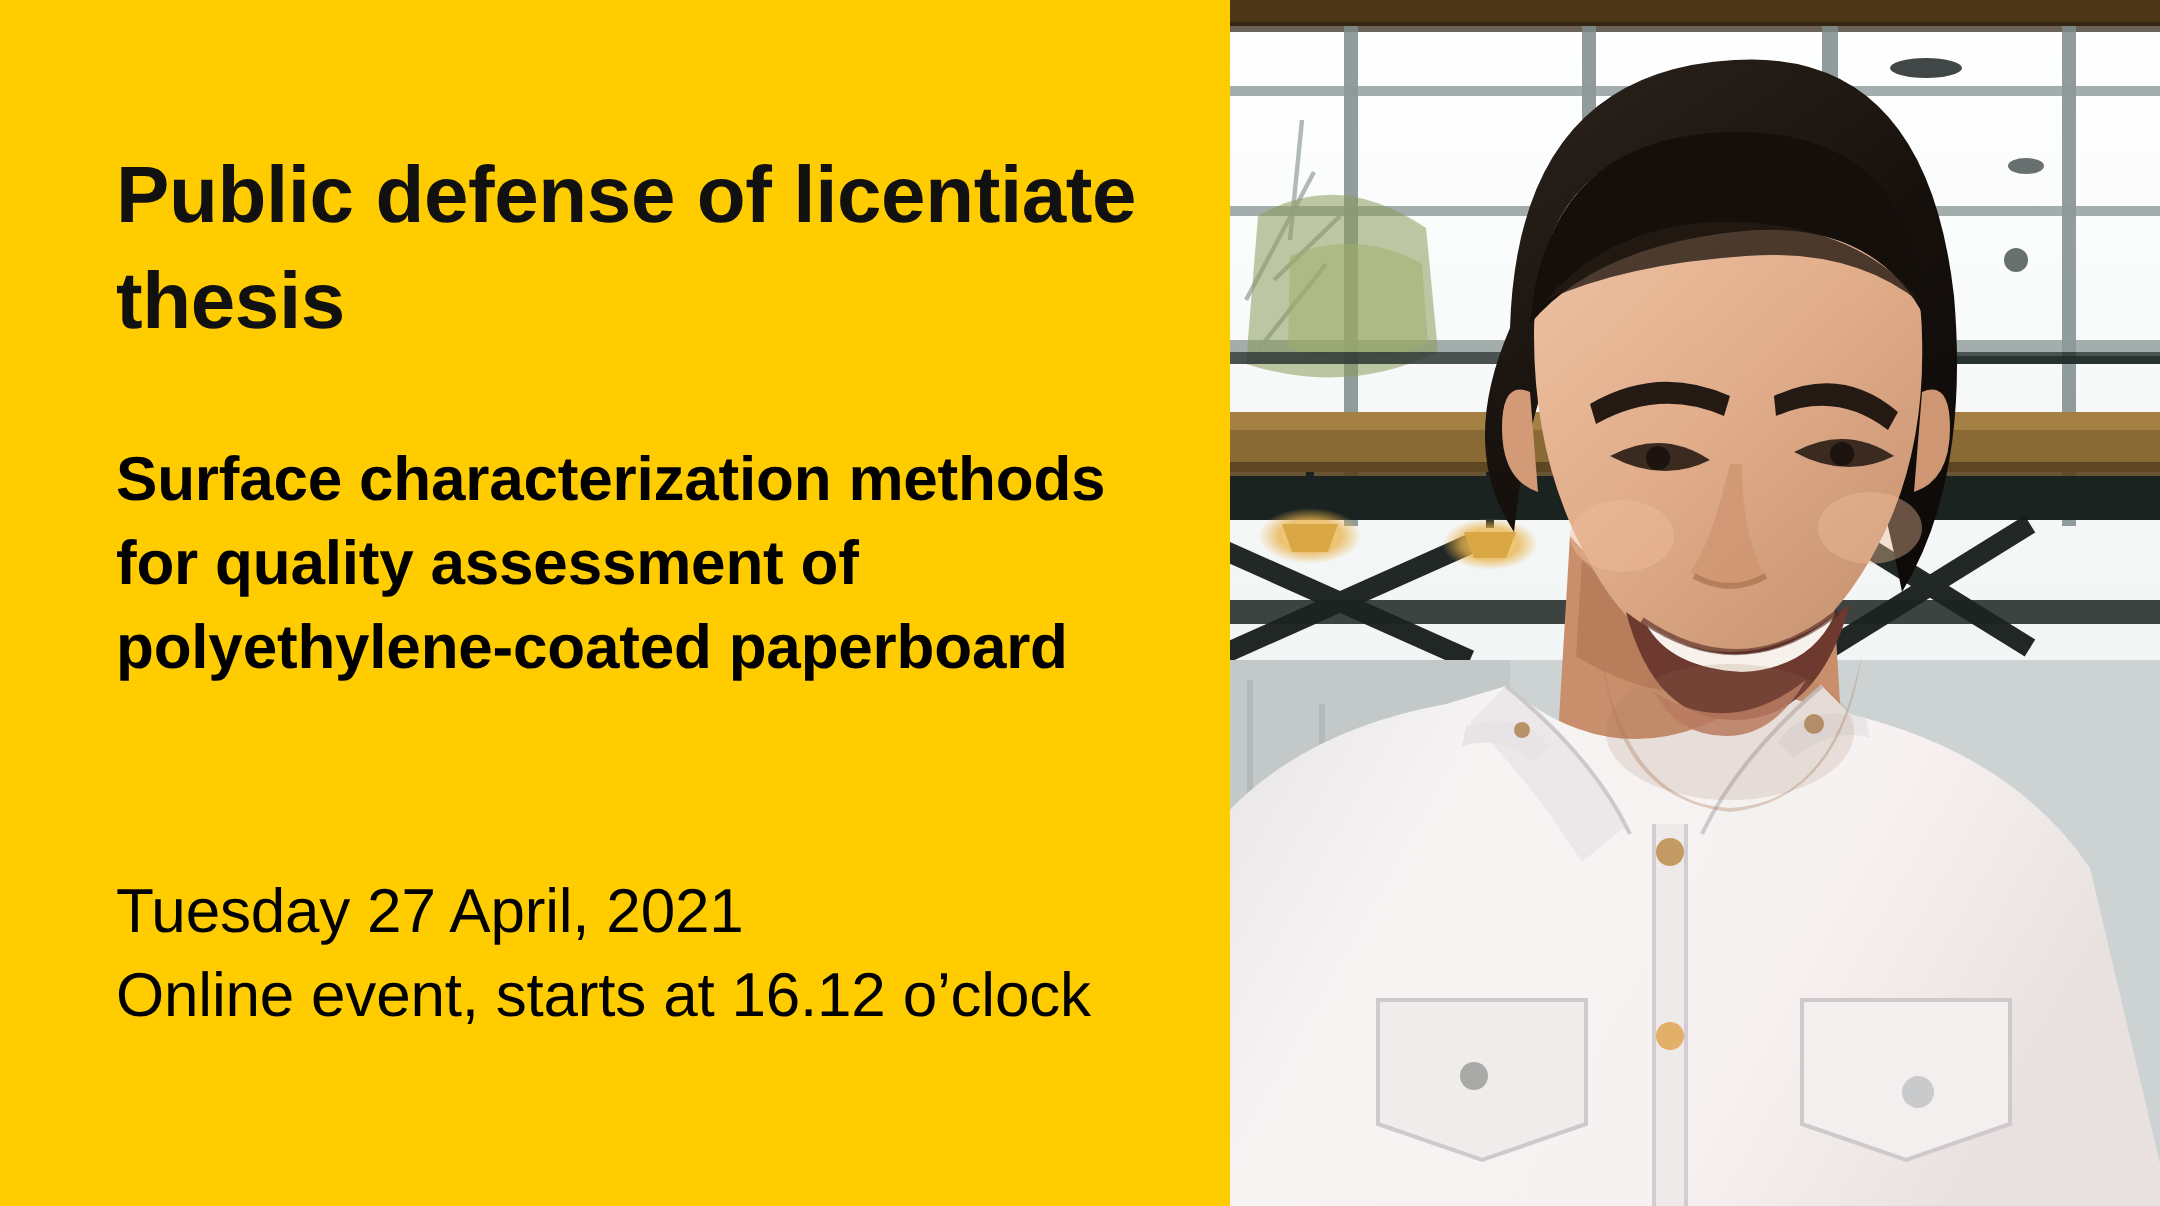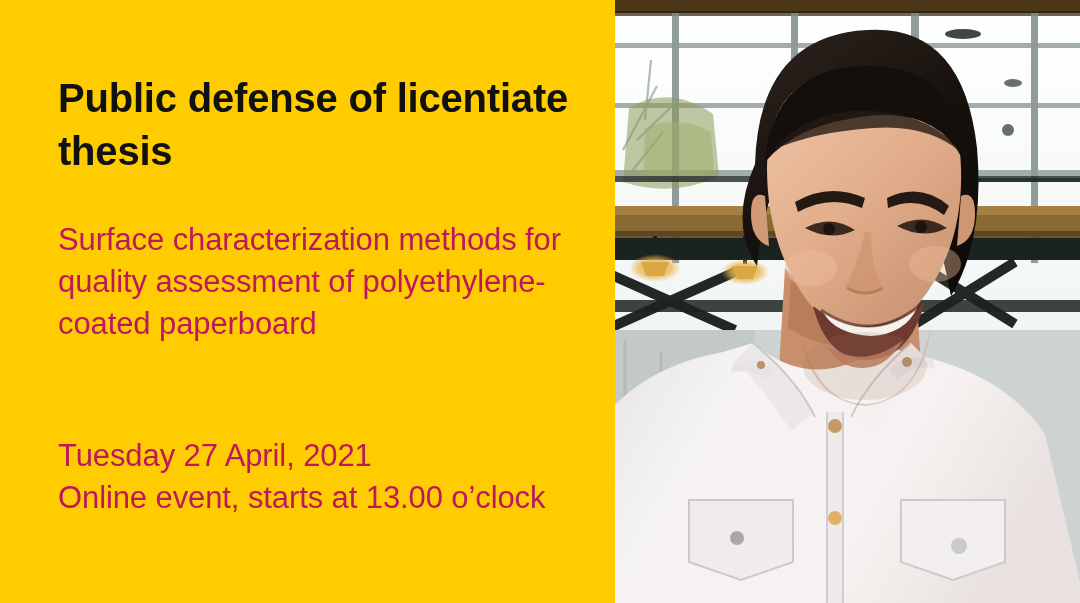--- a/index.html
+++ b/index.html
@@ -41,24 +41,24 @@
     color: #111111;
   }
 
   .subtitle {
     position: absolute;
     left: 58px;
     top: 219px;
     width: 540px;
     margin: 0;
     font-size: 31px;
-    font-weight: normal;
+    font-weight: bold;
     line-height: 42px;
     letter-spacing: -0.1px;
-    color: #be185d;
+    color: #000000;
   }
 
   .speaker {
     position: absolute;
     left: 58px;
     top: 377px;
     margin: 0;
     font-size: 37px;
     font-weight: bold;
     line-height: 44px;
@@ -69,21 +69,21 @@
   .eventinfo {
     position: absolute;
     left: 58px;
     top: 435px;
     width: 545px;
     margin: 0;
     font-size: 31px;
     font-weight: normal;
     line-height: 42px;
     letter-spacing: -0.1px;
-    color: #be185d;
+    color: #000000;
   }
 
   .eventinfo .line { display: block; }
 
   
   .photo {
     position: absolute;
     left: 615px;
     top: 0;
     width: 465px;
@@ -99,21 +99,21 @@
 <div class="poster">
 
   <div class="panel">
     <h1 class="headline">Public defense of licentiate thesis</h1>
 
     <p class="subtitle">Surface characterization methods for quality assessment of polyethylene-coated paperboard</p>
 
 
     <p class="eventinfo">
       <span class="line">Tuesday 27 April, 2021</span>
-      <span class="line">Online event, starts at 13.00 o’clock</span>
+      <span class="line">Online event, starts at 16.12 o’clock</span>
     </p>
   </div>
 
   <div class="photo">
     <svg viewBox="0 0 465 603" preserveAspectRatio="xMidYMid slice">
       <defs>
         <linearGradient id="winGrad" x1="0" y1="0" x2="0" y2="1">
           <stop offset="0%" stop-color="#ffffff"></stop>
           <stop offset="55%" stop-color="#f2f5f5"></stop>
           <stop offset="100%" stop-color="#d7dfdd"></stop>

